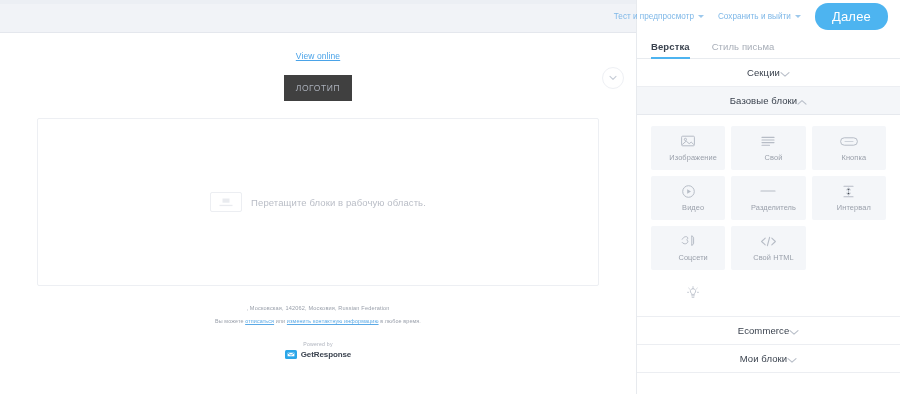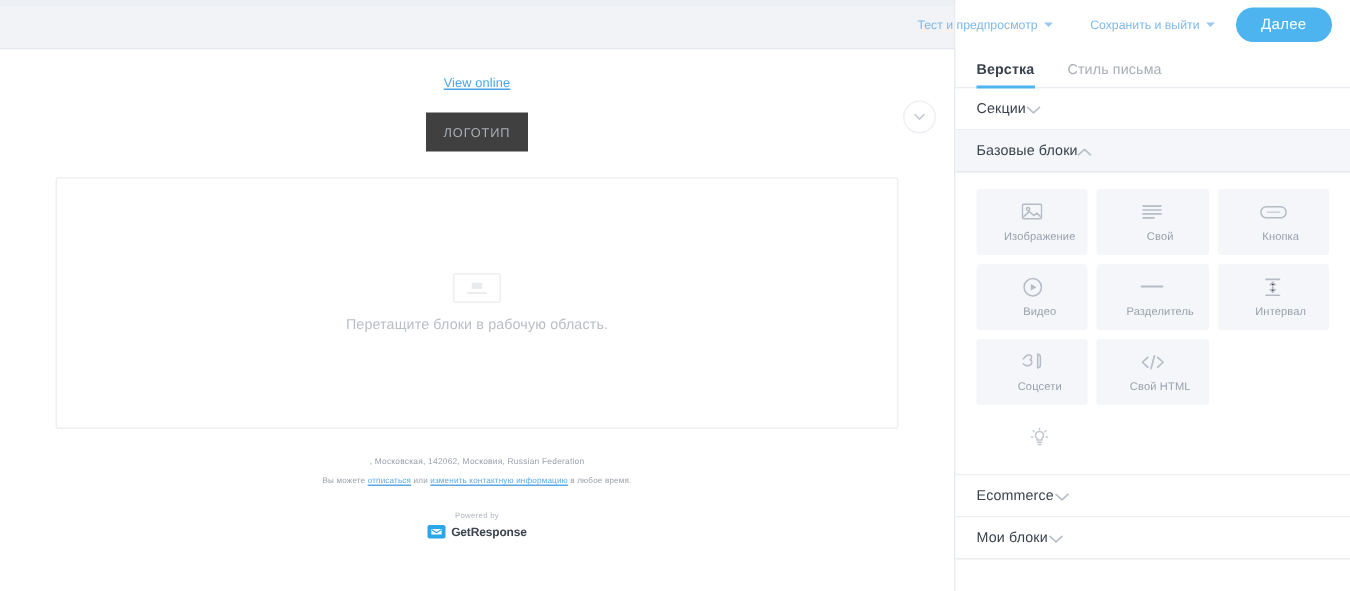--- a/index.html
+++ b/index.html
@@ -77,21 +77,21 @@
     text-align: center;
   }
 
   .dropzone-wrap { padding: 17px 37px 0 37px; }
   .dropzone {
     height: 168px;
     border: 1px solid #edeff3;
     border-radius: 2px;
     background: #ffffff;
     display: flex;
-    flex-direction: column;
+    flex-direction: row;
     align-items: center;
     justify-content: center;
     gap: 9px;
   }
   .dropzone-icon {
     width: 32px; height: 20px;
     border: 1px solid #eceef2;
     border-radius: 2px;
     display: flex; align-items: center; justify-content: center;
   }
@@ -157,32 +157,31 @@
     align-items: center;
     justify-content: flex-end;
     gap: 14px;
     padding: 0 12px 0 0;
   }
   .hdr-menu {
     font-size: 8.2px;
     color: #7fb8e8;
     display: flex; align-items: center; gap: 4px;
     white-space: nowrap;
-    margin-left: 11px;
   }
   .caret-down {
     width: 0; height: 0;
     border-left: 3px solid transparent;
     border-right: 3px solid transparent;
     border-top: 3px solid #9cc8ec;
   }
   .btn-next {
     background: #4db4f0;
     color: #ffffff;
-    font-size: 10px;
+    font-size: 13px;
     border: none;
     border-radius: 13px;
     padding: 6px 17px;
     cursor: pointer;
     letter-spacing: .2px;
   }
 
   .tabs {
     display: flex;
     gap: 22px;
@@ -202,21 +201,21 @@
   }
   .tab.active { color: #3a424e; font-weight: bold; }
   .tab.active::after {
     content: "";
     position: absolute; left: 0; right: 0; bottom: -1px;
     height: 2px; background: #4db4f0;
   }
 
   .acc-head {
     height: 28px;
-    display: flex; align-items: center; justify-content: flex-start;
+    display: flex; align-items: center; justify-content: center;
     padding: 0 14px;
     border-bottom: 1px solid #eceef2;
     background: #ffffff;
     cursor: pointer;
   }
   .acc-head.open { background: #f4f6f9; border-bottom-color: #e6e9ee; }
   .acc-title { font-size: 9.5px; color: #3a424e; letter-spacing: .1px; }
   .chev { display: block; }
 
   .blocks-grid {

